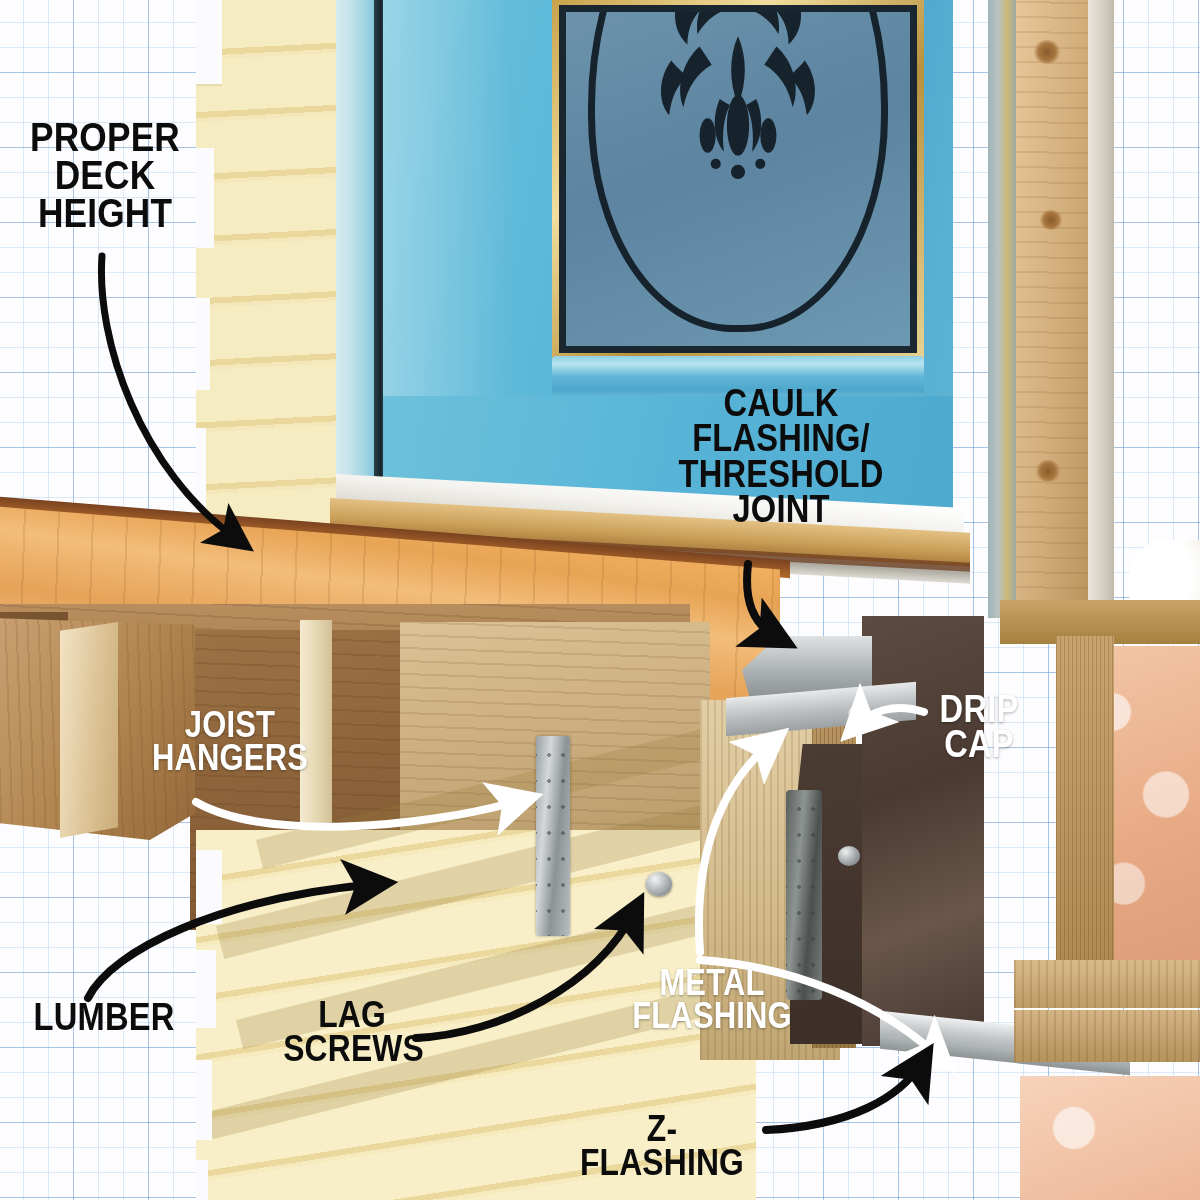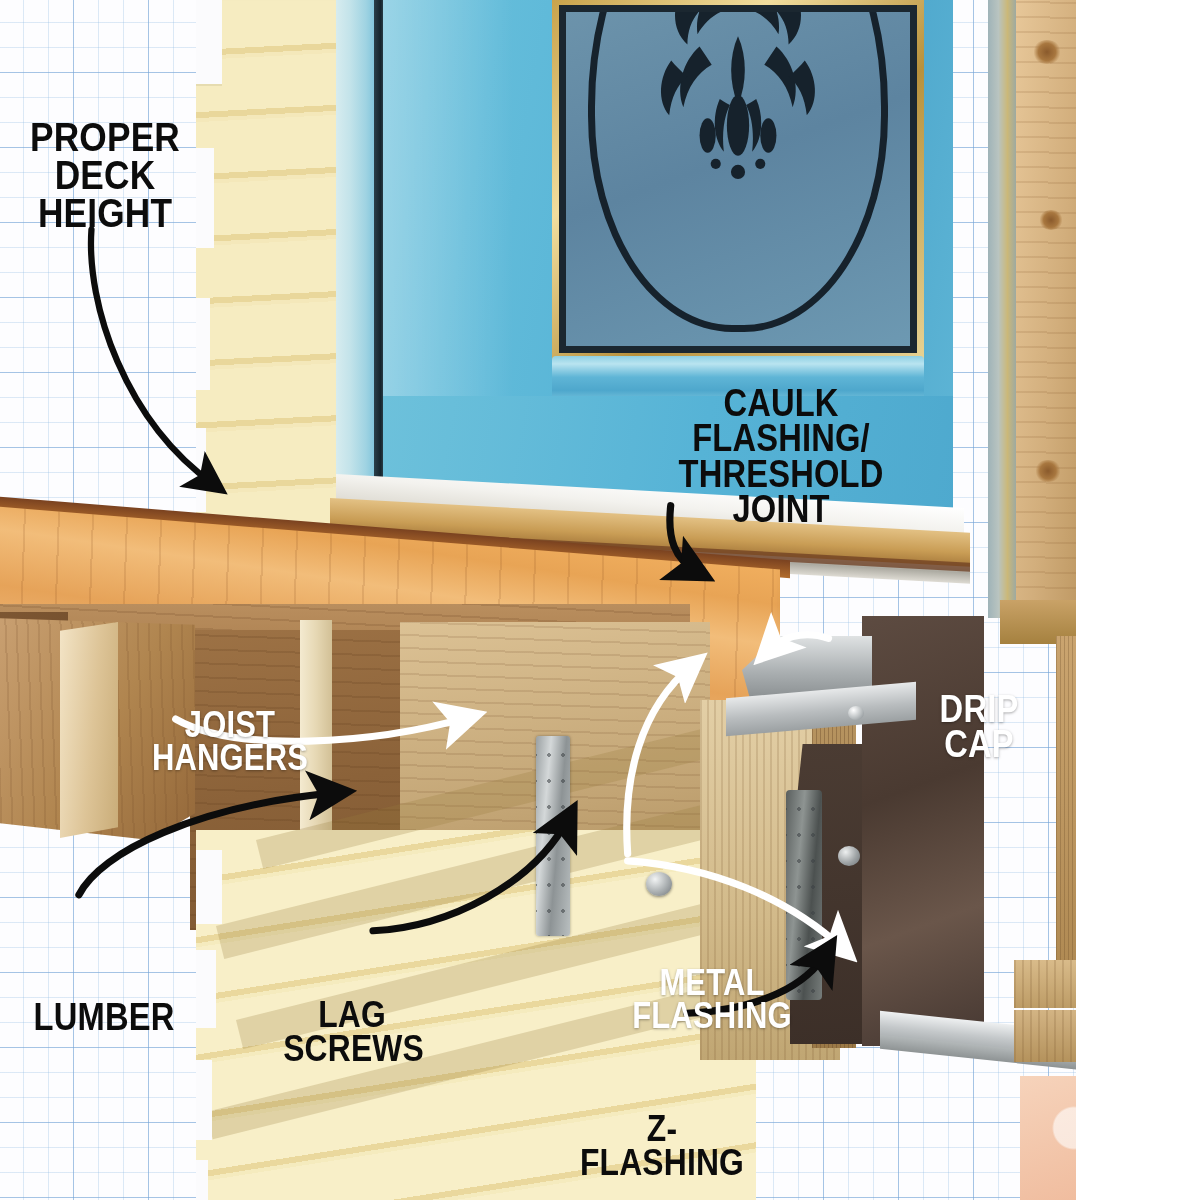--- a/index.html
+++ b/index.html
@@ -3,21 +3,21 @@
 <meta charset="utf-8">
 <style>
   * { margin:0; padding:0; box-sizing:border-box; }
   html,body { width:1200px; height:1200px; overflow:hidden; }
   body {
     font-family:"Liberation Sans", sans-serif;
     background:#ffffff;
   }
   #stage {
     position:relative;
-    width:1076px; height:1200px;
+    width:1200px; height:1200px;
     overflow:hidden;
     background:#ec4899;
   }
 
   
   #graph {
     position:absolute; inset:0;
     background-color:#fdfdff;
     background-image:
       linear-gradient(to right, rgba(120,165,215,.55) 1.2px, transparent 1.2px),

